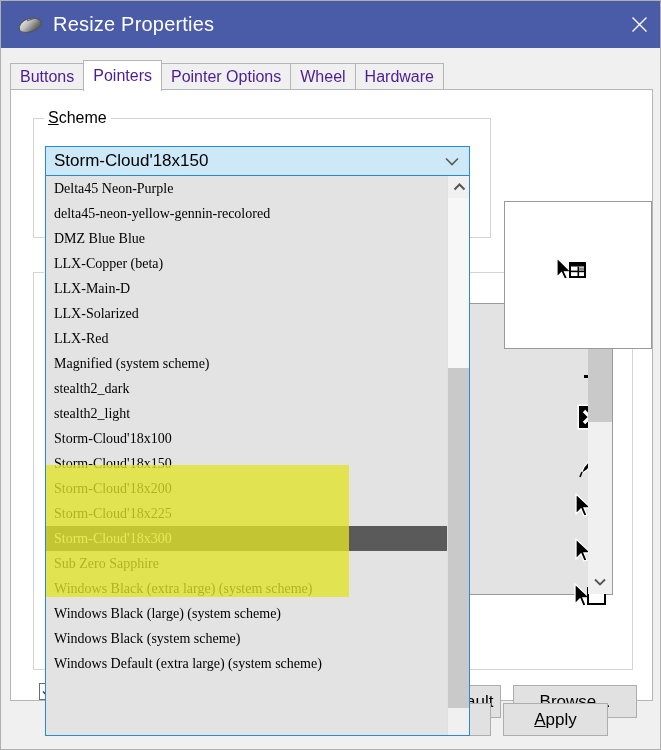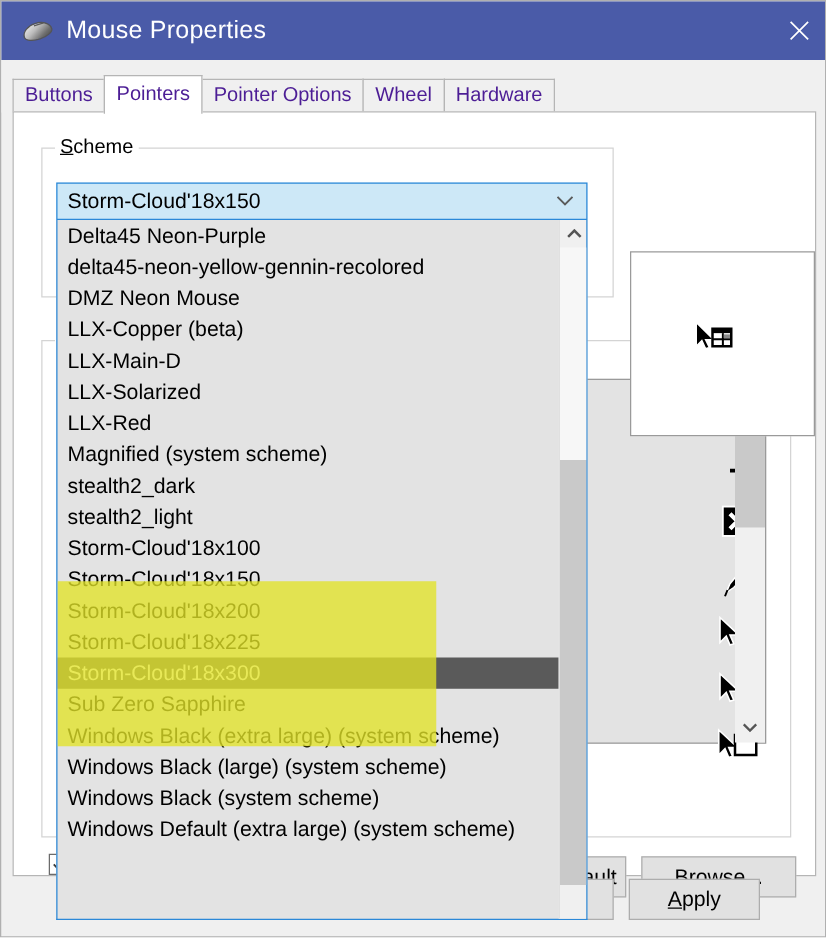--- a/index.html
+++ b/index.html
@@ -142,24 +142,25 @@
     overflow: hidden;
   }
   .dd-items {
     position: absolute; left: 0; top: 0;
     width: 401px; height: 560px;
   }
   .dd-item {
     height: 25px;
     line-height: 25px;
     padding-left: 8px;
-    font-size: 17px;
+    font-size: 14px;
     color: #000000;
     white-space: nowrap;
     overflow: hidden;
+    font-family: Liberation Serif, serif;
   }
   .dd-item.hovered {
     background: #5a5a5a;
     color: #ffffff;
     width: 401px;
     position: relative;
   }
 
   
   .dd-scroll {
@@ -276,21 +277,21 @@
 </head>
 <body>
 
 <div id="app">
 
   <div class="titlebar">
     <div class="title-icon">
       <div class="mouse-body"></div>
       <div class="mouse-line"></div>
     </div>
-    <div class="title-text">Mouse Properties</div>
+    <div class="title-text">Resize Properties</div>
     <div class="close-btn">
       <svg width="17" height="17" viewBox="0 0 17 17" aria-hidden="true">
         <path d="M1.5 1.5 L15.5 15.5 M15.5 1.5 L1.5 15.5" stroke="#ffffff" stroke-width="1.4" fill="none"></path>
       </svg>
     </div>
   </div>
 
   <div class="tabstrip">
     <div class="tabs">
       <div class="tab">
@@ -450,21 +451,21 @@
       <svg width="14" height="9" viewBox="0 0 14 9">
           <path d="M1 1.5 L7 7.5 L13 1.5" stroke="#5a5a5a" stroke-width="1.6" fill="none"></path>
         </svg>
     </span>
   </div>
 
   <div class="dropdown">
     <div class="dd-items" id="dd-items">
         <div class="dd-item">Delta45 Neon-Purple</div>
         <div class="dd-item">delta45-neon-yellow-gennin-recolored</div>
-        <div class="dd-item">DMZ Neon Mouse</div>
+        <div class="dd-item">DMZ Blue Blue</div>
         <div class="dd-item">LLX-Copper (beta)</div>
         <div class="dd-item">LLX-Main-D</div>
         <div class="dd-item">LLX-Solarized</div>
         <div class="dd-item">LLX-Red</div>
         <div class="dd-item">Magnified (system scheme)</div>
         <div class="dd-item">stealth2_dark</div>
         <div class="dd-item">stealth2_light</div>
         <div class="dd-item">Storm-Cloud'18x100</div>
         <div class="dd-item">Storm-Cloud'18x150</div>
         <div class="dd-item">Storm-Cloud'18x200</div>

